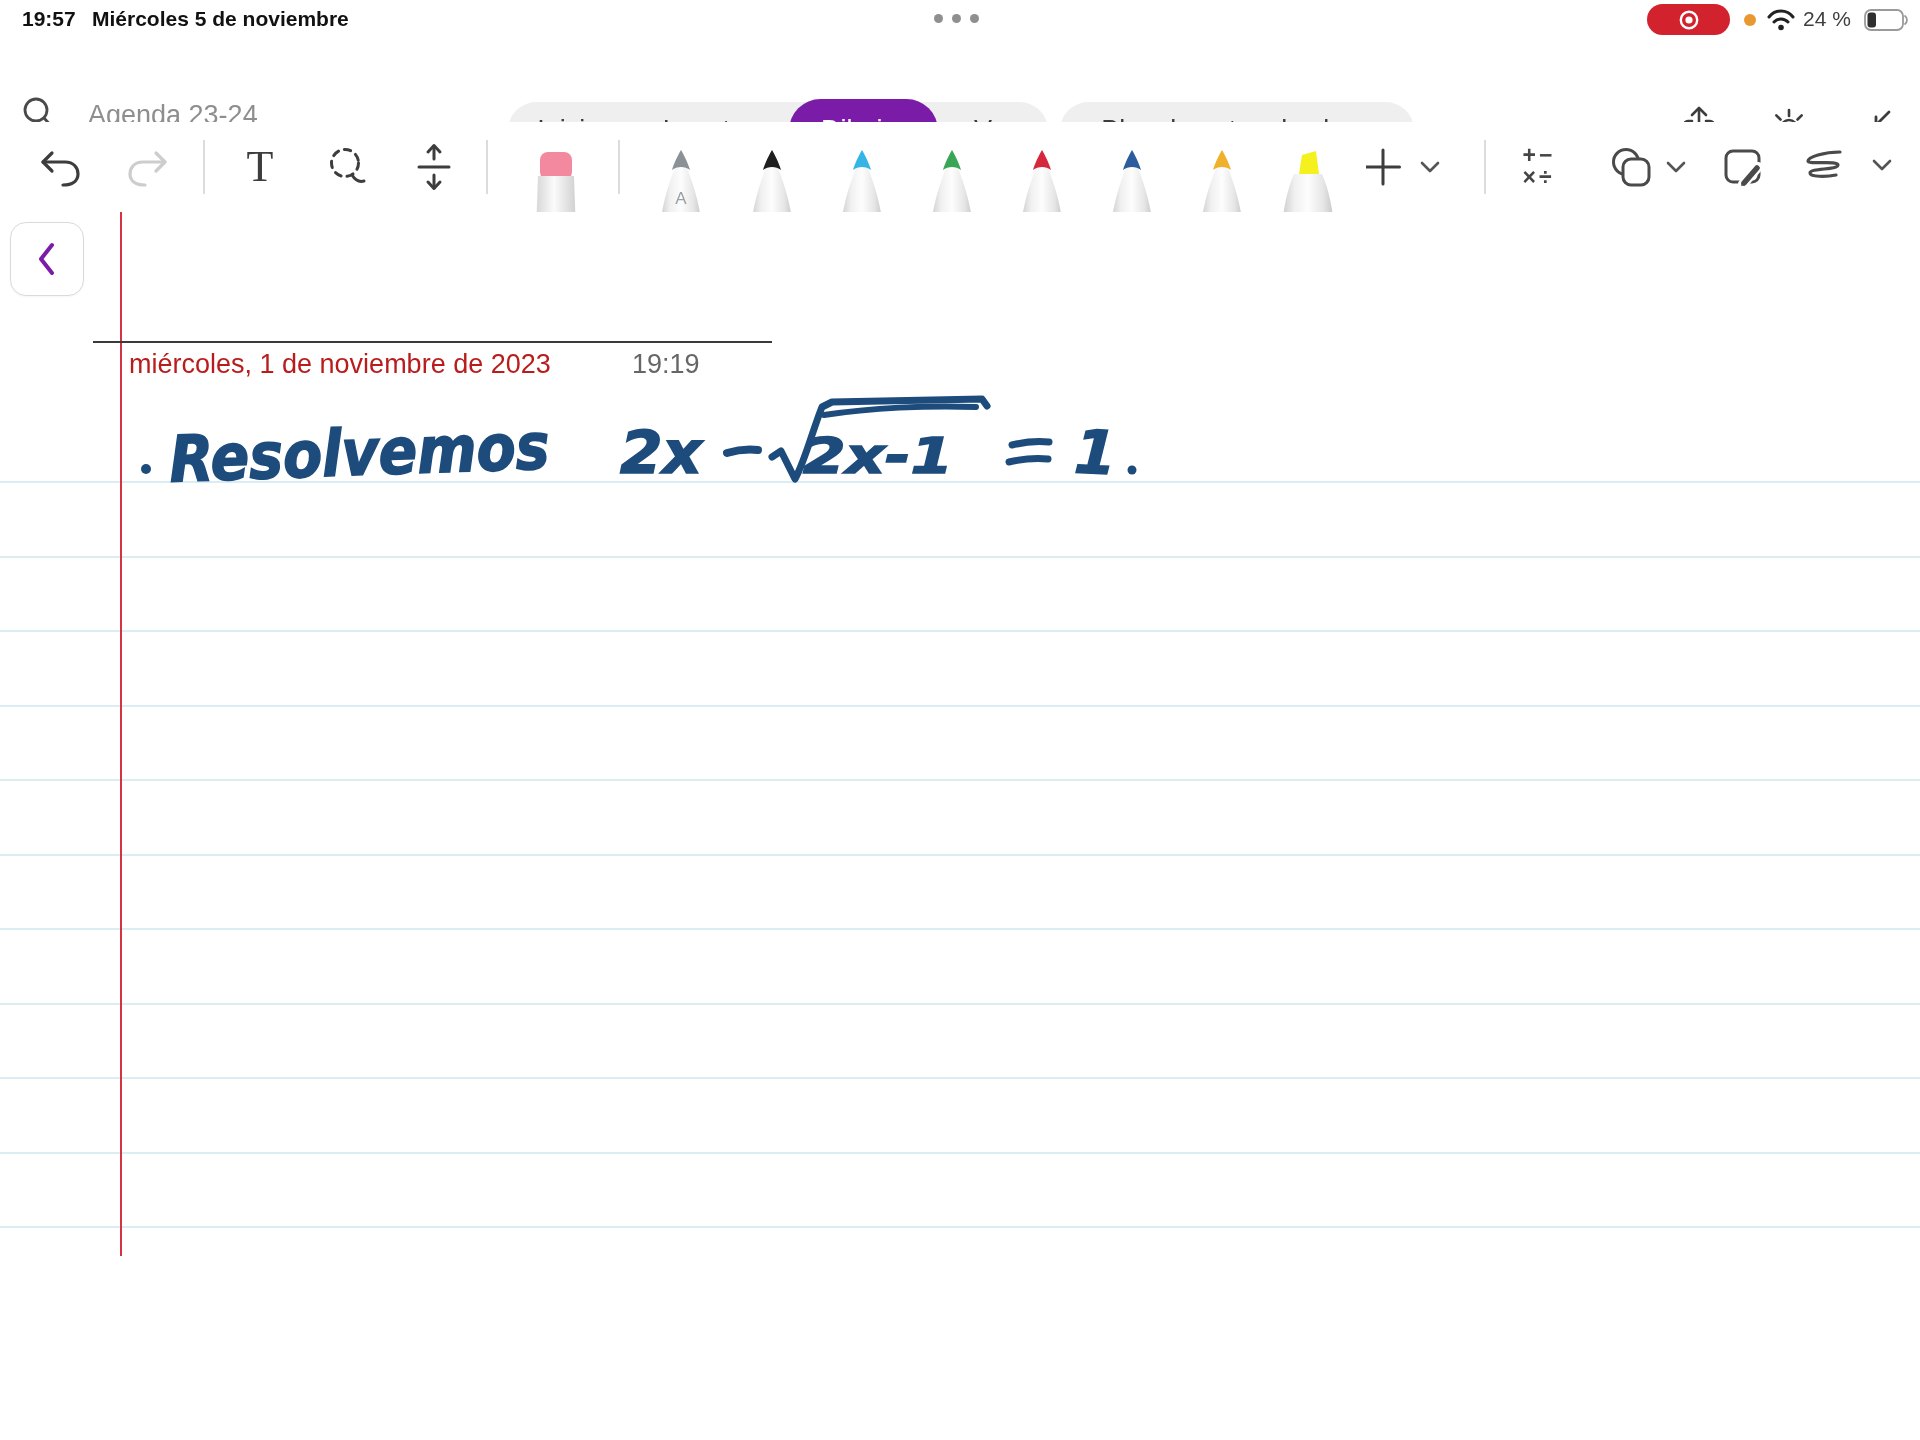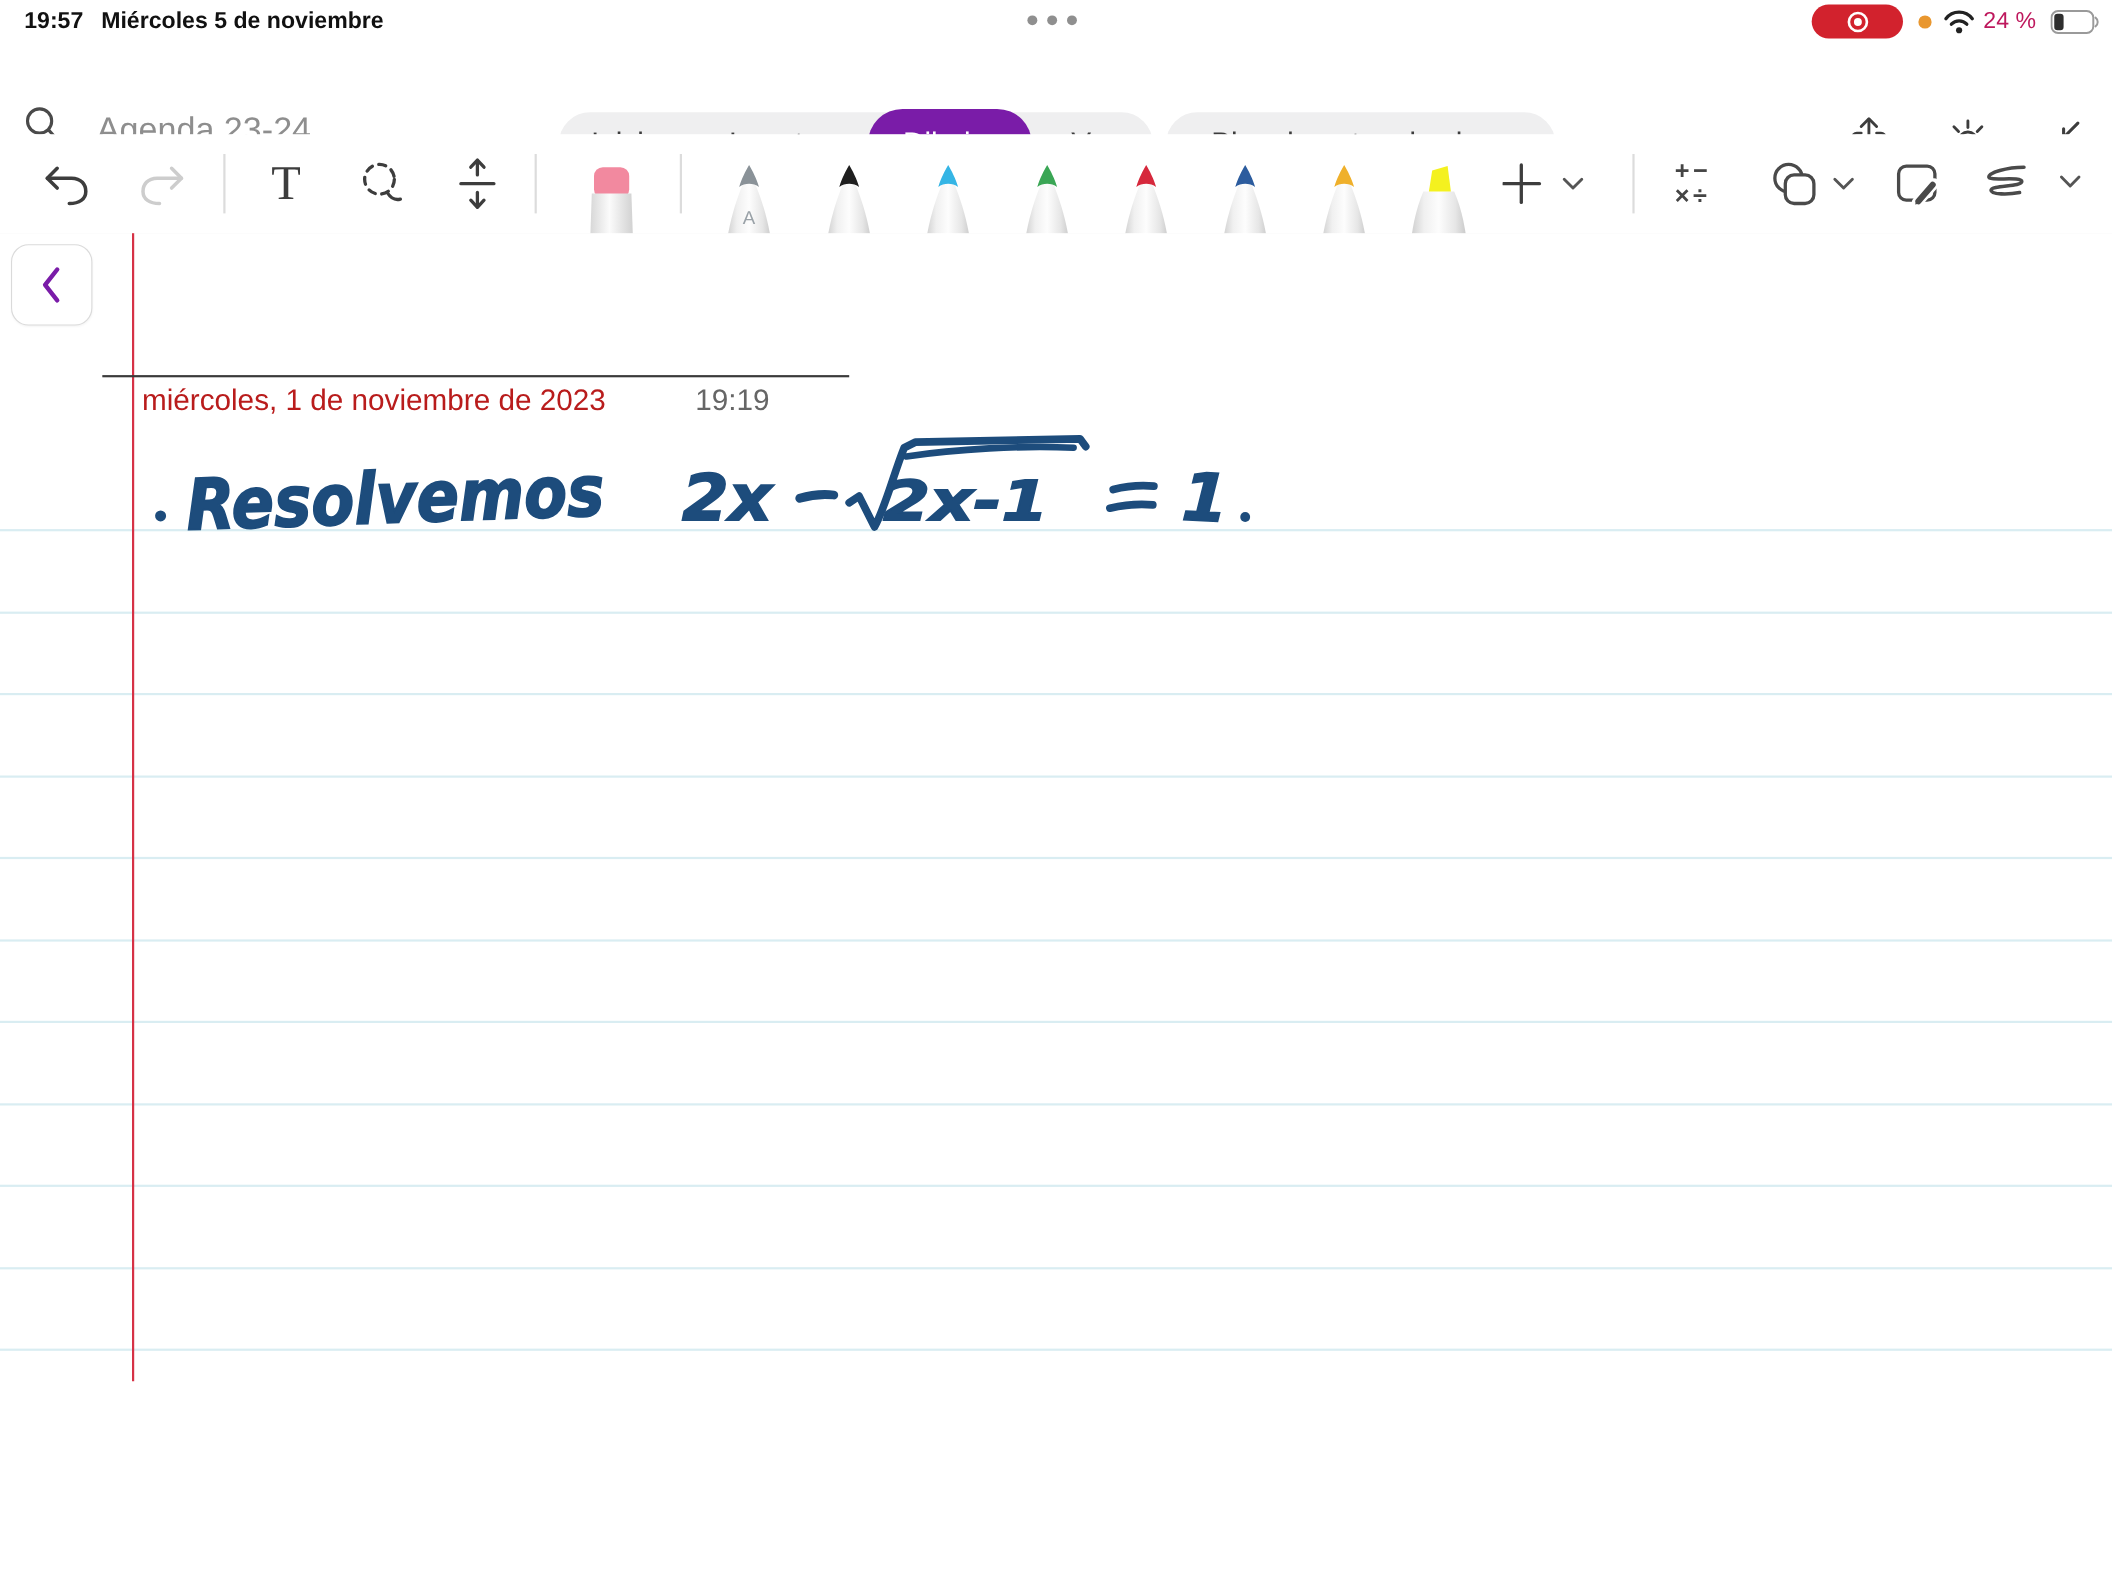--- a/index.html
+++ b/index.html
@@ -8,26 +8,26 @@
   
   .statusbar{position:absolute;top:0;left:0;right:0;height:40px;}
   .sb-time{position:absolute;left:22px;top:7px;font-size:21px;font-weight:700;color:#111;}
   .sb-date{position:absolute;left:92px;top:7px;font-size:21px;font-weight:600;color:#111;}
   .sb-dots{position:absolute;left:934px;top:14px;display:flex;gap:9px;}
   .sb-dots i{width:9px;height:9px;border-radius:50%;background:#8f8f8f;}
   .rec-pill{position:absolute;left:1647px;top:4px;width:83px;height:31px;border-radius:17px;
             background:var(--record);display:flex;align-items:center;justify-content:center;border:none;cursor:pointer;}
   .sb-orange{position:absolute;left:1744px;top:14px;width:12px;height:12px;border-radius:50%;background:#e9972f;}
   .sb-wifi{position:absolute;left:1766px;top:8px;}
-  .sb-batt-pct{position:absolute;left:1803px;top:7px;font-size:21px;font-weight:500;color:#be185d;}
+  .sb-batt-pct{position:absolute;left:1803px;top:7px;font-size:21px;font-weight:500;color:#404040;}
   .sb-batt{position:absolute;left:1864px;top:9px;}
   
   .navbar{position:absolute;top:40px;left:0;right:0;height:82px;background:#fff;}
   .search-btn{position:absolute;left:20px;top:54px;width:44px;height:40px;background:none;border:none;cursor:pointer;padding:0;}
-  .agenda{position:absolute;left:88px;top:60px;font-size:31px;color:#8e8e8e;cursor:pointer;}
+  .agenda{position:absolute;left:88px;top:60px;font-size:27px;color:#8e8e8e;cursor:pointer;}
   .tabgroup{position:absolute;left:508px;top:62px;width:540px;height:57px;background:#efeff0;
             border-radius:29px;display:flex;align-items:center;}
   .tab{height:57px;border:none;background:none;font-size:27px;color:#3c3c3c;cursor:pointer;
        font-family:inherit;display:flex;align-items:center;justify-content:center;}
   .tab.t0{width:122px;} .tab.t1{width:158px;} .tab.t3{width:108px;}
   .tab.active{width:150px;height:63px;margin:-3px 2px;background:var(--accent);color:#fff;border-radius:32px;}
   .notebook-btn{position:absolute;left:1060px;top:62px;width:354px;height:57px;background:#efeff0;
             border:none;border-radius:29px;font-size:27px;color:#3c3c3c;cursor:pointer;font-family:inherit;}
   .nav-icon-btn{position:absolute;top:64px;width:48px;height:48px;background:none;border:none;cursor:pointer;padding:0;}
   

